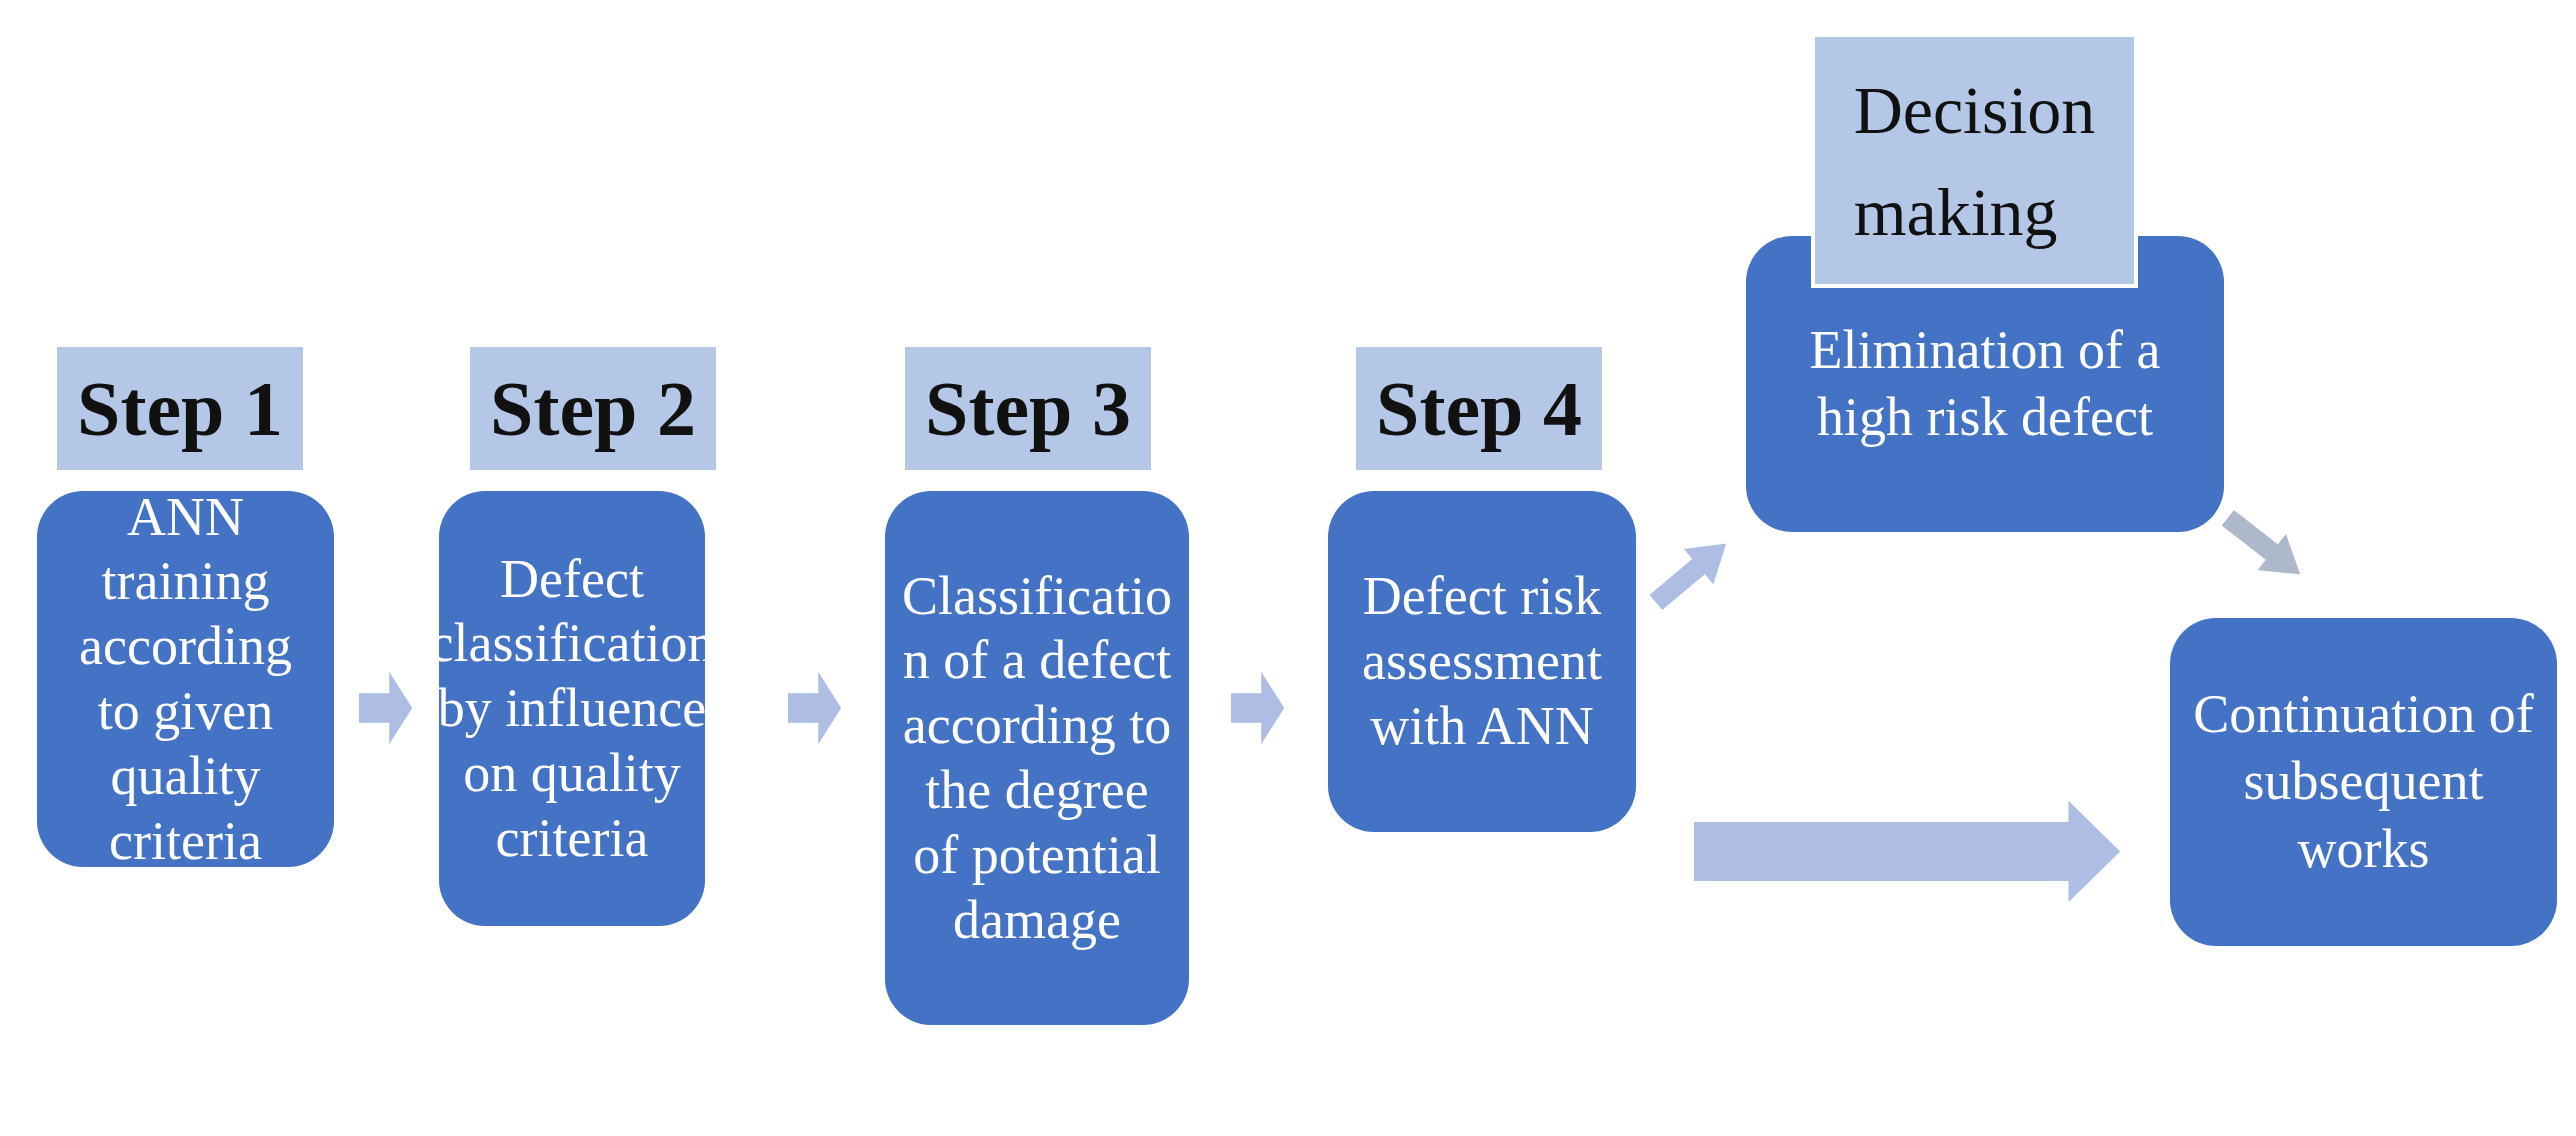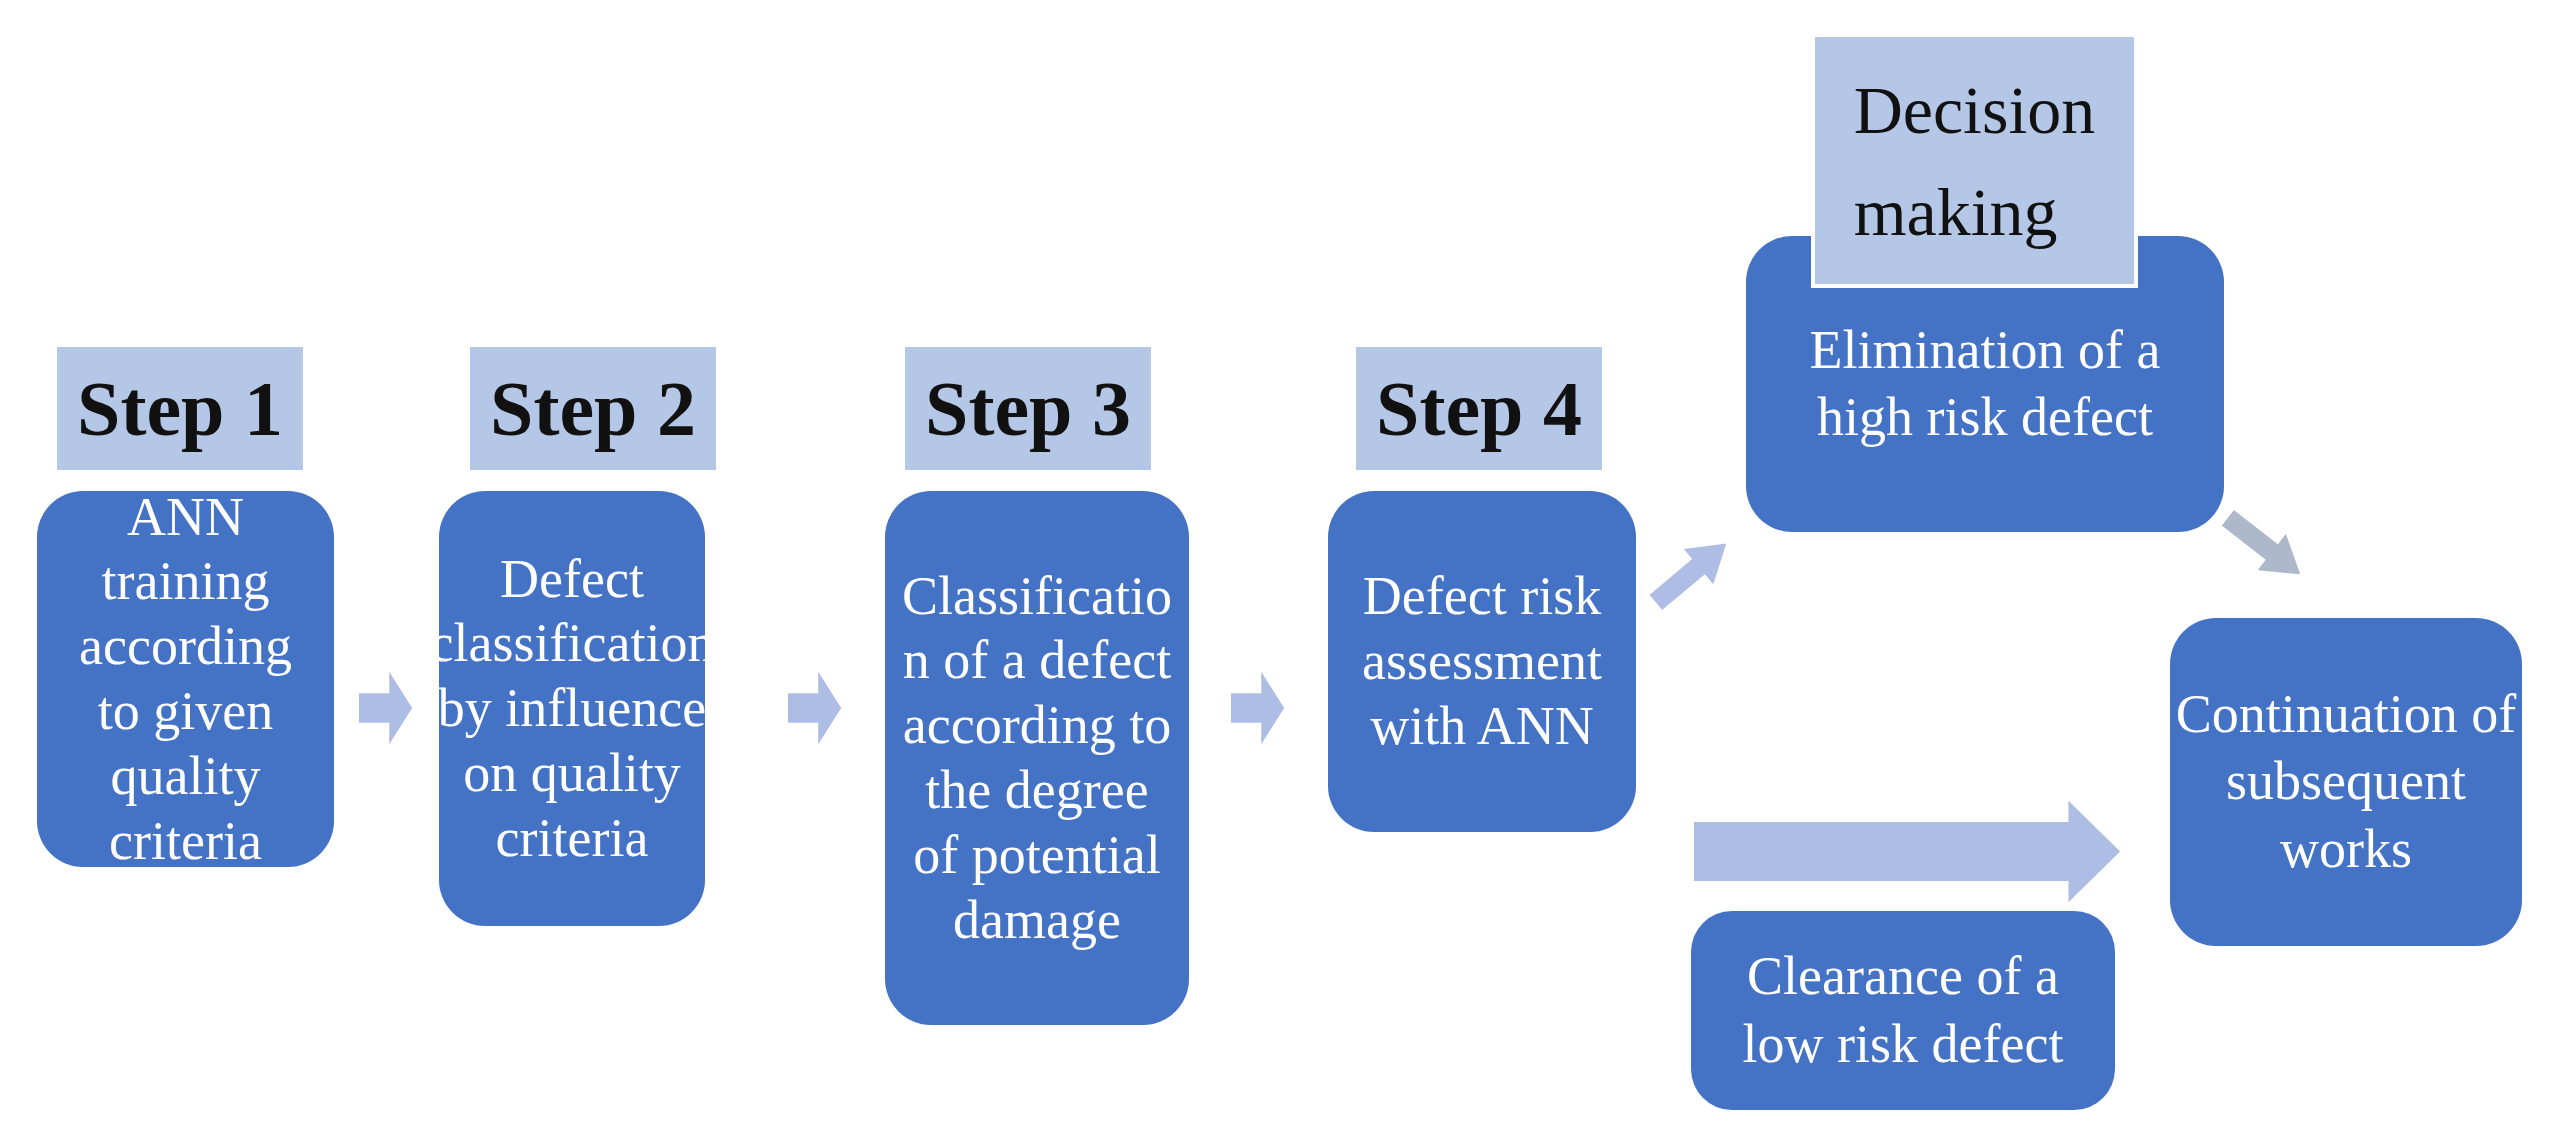--- a/index.html
+++ b/index.html
@@ -40,21 +40,21 @@
     display:flex;align-items:center;justify-content:center;
     text-align:center;
     font-size:54px;line-height:1.2;
     white-space:pre-line;
   }
   #box1{left:37px;top:491px;width:297px;height:376px;}
   #box2{left:439px;top:491px;width:266px;height:435px;}
   #box3{left:885px;top:491px;width:304px;height:534px;}
   #box4{left:1328px;top:491px;width:308px;height:341px;}
   #elimination{left:1746px;top:236px;width:478px;height:296px;z-index:2;font-size:54px;line-height:1.25;}
-  #continuation{left:2170px;top:618px;width:352px;height:328px;font-size:54px;line-height:1.25;}
+  #continuation{left:2170px;top:618px;width:387px;height:328px;font-size:54px;line-height:1.25;}
   #clearance{left:1691px;top:911px;width:424px;height:199px;font-size:54px;line-height:1.25;border-radius:41px;}
   
   #decision{
     position:absolute;left:1811px;top:33px;width:327px;height:255px;
     box-sizing:border-box;border:4.9px solid #fff;
     background:var(--box-light);
     color:var(--text-light-box);
     display:flex;align-items:center;justify-content:center;
     text-align:left;font-size:68px;line-height:1.5;
     white-space:pre-line;z-index:3;
@@ -136,17 +136,15 @@
 
   <div class="arrow" id="arrow-long">
     <svg viewBox="0 0 520 126" preserveAspectRatio="none">
         <polygon points="0,27 456,27 456,1 519,63 456,125 456,99 0,99" fill="currentColor"></polygon>
       </svg>
   </div>
 
   <div class="box" id="continuation">Continuation of
 subsequent
 works</div>
-  <div class="box" id="clearance">Clearance of a
-low risk defect</div>
 
 </div>
 
 
 </body></html>

